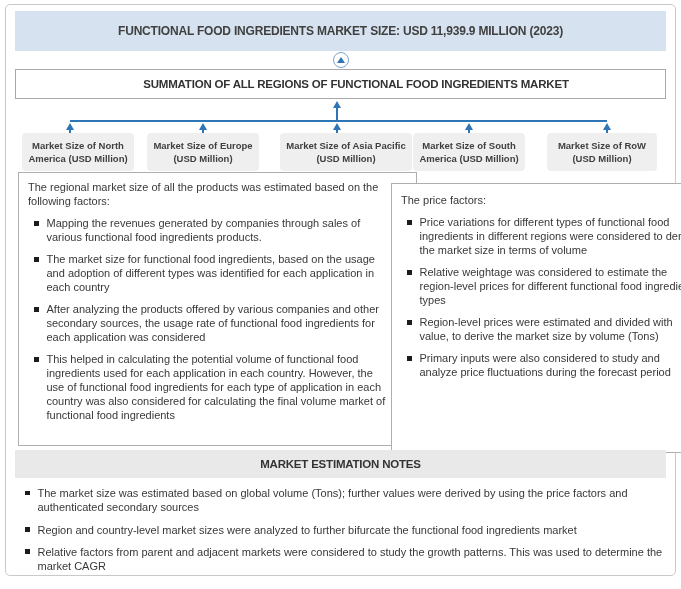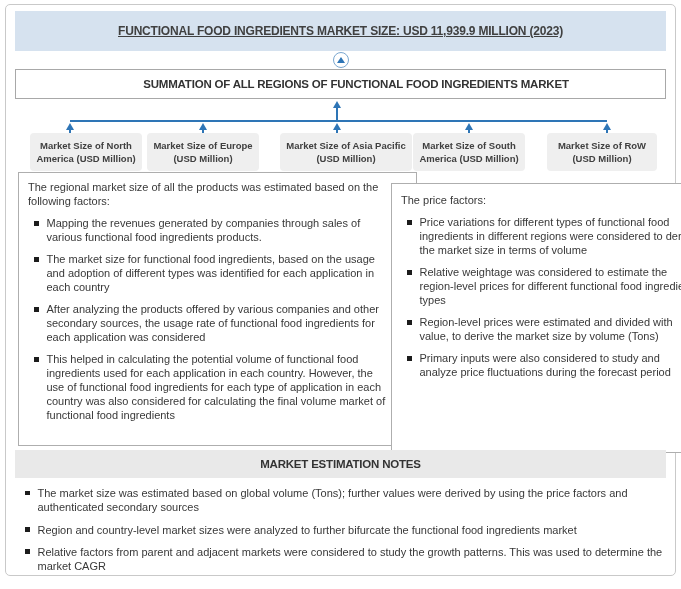--- a/index.html
+++ b/index.html
@@ -18,21 +18,20 @@
   }
   
   .banner {
     position:absolute; left:9px; top:6px; right:9px; height:40px;
     background:#d6e2ef;
     display:flex; align-items:center; justify-content:center;
   }
   .banner-title {
     font-size:12px; font-weight:700; color:#404040;
     letter-spacing:-0.2px;
-    text-decoration:underline;
   }
   
   .circle-icon {
     position:absolute; top:47px; left:50%; margin-left:-8px;
     width:16px; height:16px; border-radius:50%;
     border:1.5px solid #7ba7d0; background:#ffffff;
     display:flex; align-items:center; justify-content:center;
   }
   .circle-icon .tri {
     width:0; height:0;
@@ -128,21 +127,21 @@
     <div class="head" style="left:193px; top:24px;"></div>
     <div class="stem" style="left:196px; top:31px; height:3px;"></div>
     <div class="head" style="left:327px; top:24px;"></div>
     <div class="stem" style="left:330px; top:31px; height:3px;"></div>
     <div class="head" style="left:459px; top:24px;"></div>
     <div class="stem" style="left:462px; top:31px; height:3px;"></div>
     <div class="head" style="left:597px; top:24px;"></div>
     <div class="stem" style="left:600px; top:31px; height:3px;"></div>
   </div>
 
-  <div class="region-box" style="left:24px;   width:112px;text-align:center;">Market Size of North America (USD Million)</div>
+  <div class="region-box" style="left:16px;   width:112px;text-align:center;">Market Size of North America (USD Million)</div>
   <div class="region-box" style="left:141px; width:112px;">Market Size of Europe (USD Million)</div>
   <div class="region-box" style="left:274px; width:132px;">Market Size of Asia Pacific (USD Million)</div>
   <div class="region-box" style="left:407px; width:112px;">Market Size of South America (USD Million)</div>
   <div class="region-box" style="left:541px; width:110px;">Market Size of RoW (USD Million)</div>
 
   <div class="panel" id="left-panel">
     <div class="panel-intro">The regional market size of all the products was estimated based on the following factors:</div>
     <div class="bullet">
       <span class="sq"></span>
       <span>Mapping the revenues generated by companies through sales of various functional food ingredients products.</span>

